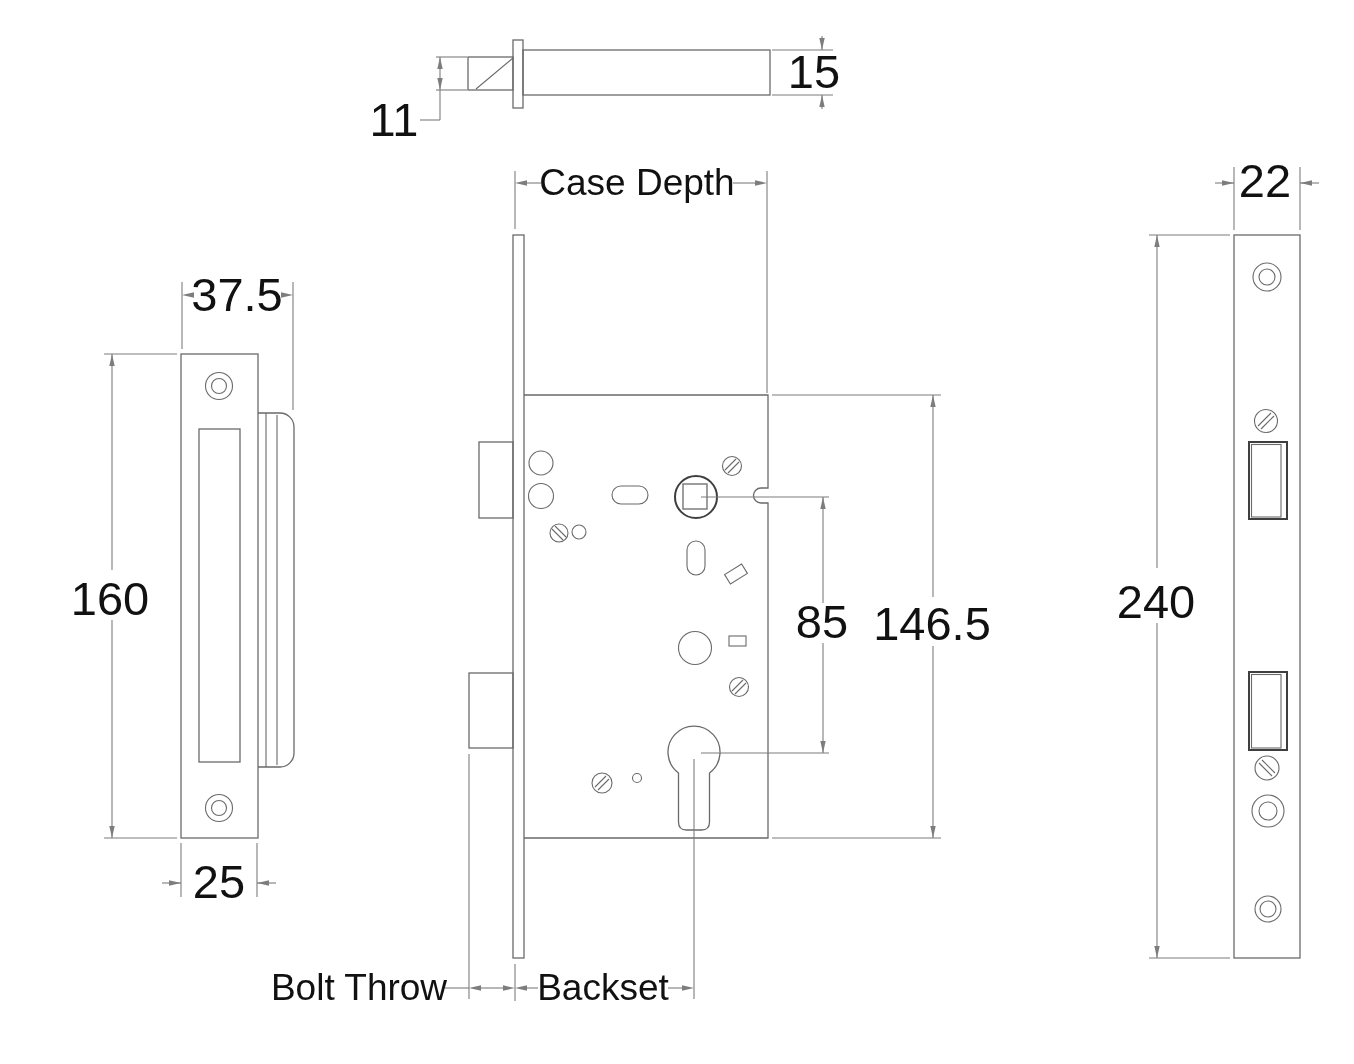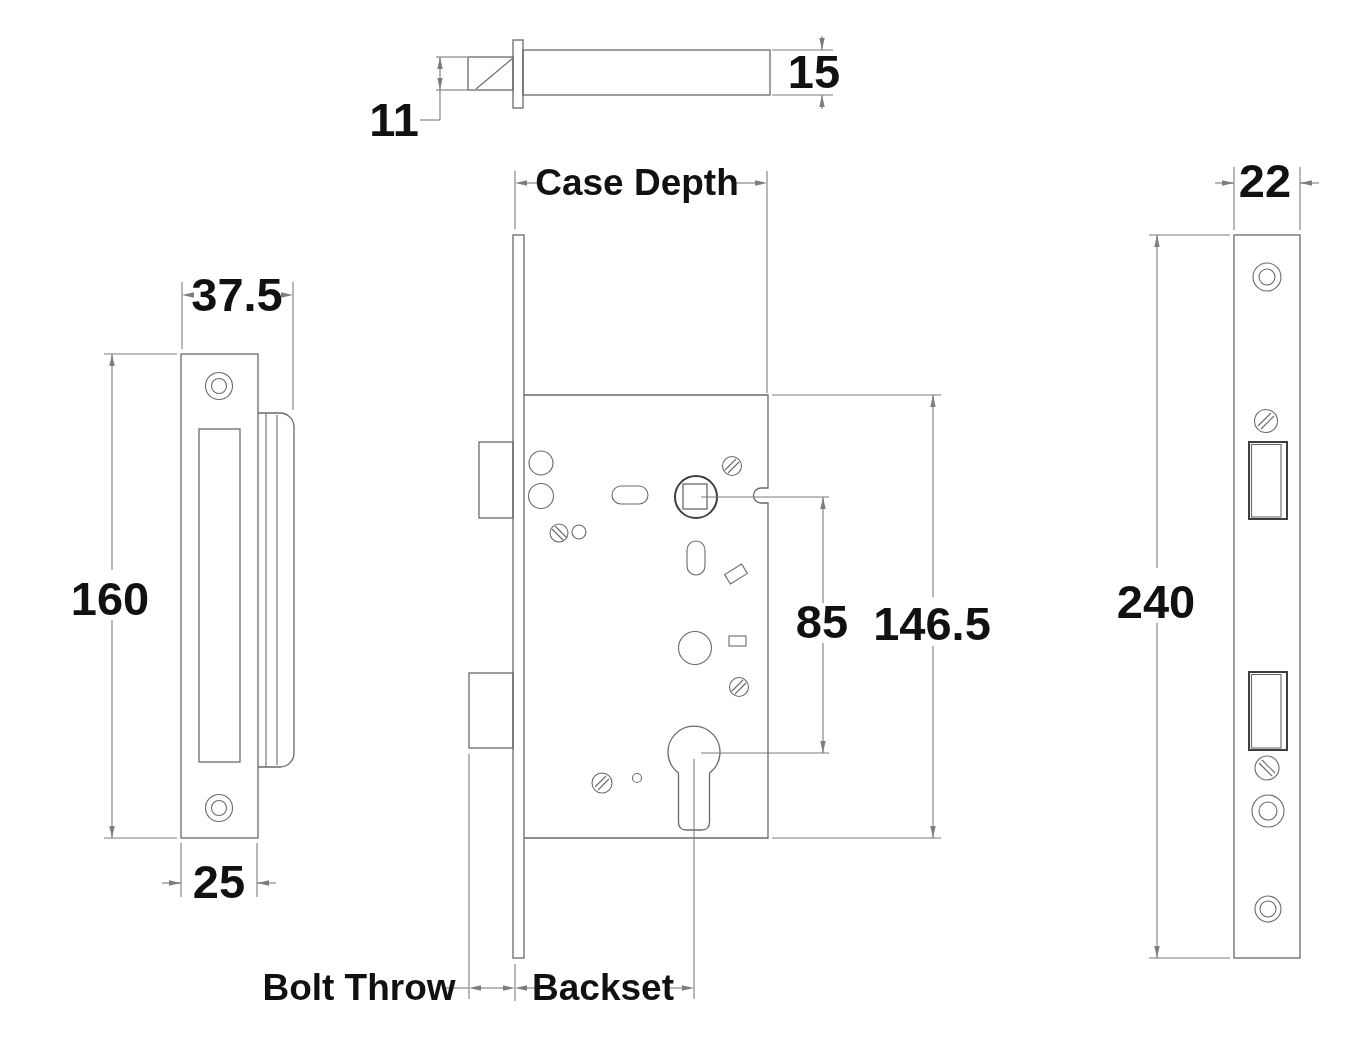--- a/index.html
+++ b/index.html
@@ -1,16 +1,16 @@
 <!DOCTYPE html>
 <html><head>
 <meta charset="utf-8">
 <style>
   html,body{margin:0;padding:0;background:#ffffff;}
-  .stage{position:relative;width:1354px;height:1064px;background:#ffffff;overflow:hidden;font-weight:bold;}
+  .stage{position:relative;width:1354px;height:1064px;background:#ffffff;overflow:hidden;}
   svg{display:block;}
   .ol{fill:none;stroke:#6a6a6a;stroke-width:1.3;}          
   .ol2{fill:none;stroke:#6a6a6a;stroke-width:1.1;}         
   .dark{fill:none;stroke:#3f3f3f;stroke-width:2;}          
   .dim{fill:none;stroke:#7d7d7d;stroke-width:1.1;}         
   .arr{fill:#7d7d7d;stroke:none;}                          
   text{fill:#111111;font-family:"Liberation Sans", sans-serif;}
   .num{font-size:47px;}
   .lbl{font-size:37px;}
 </style>

